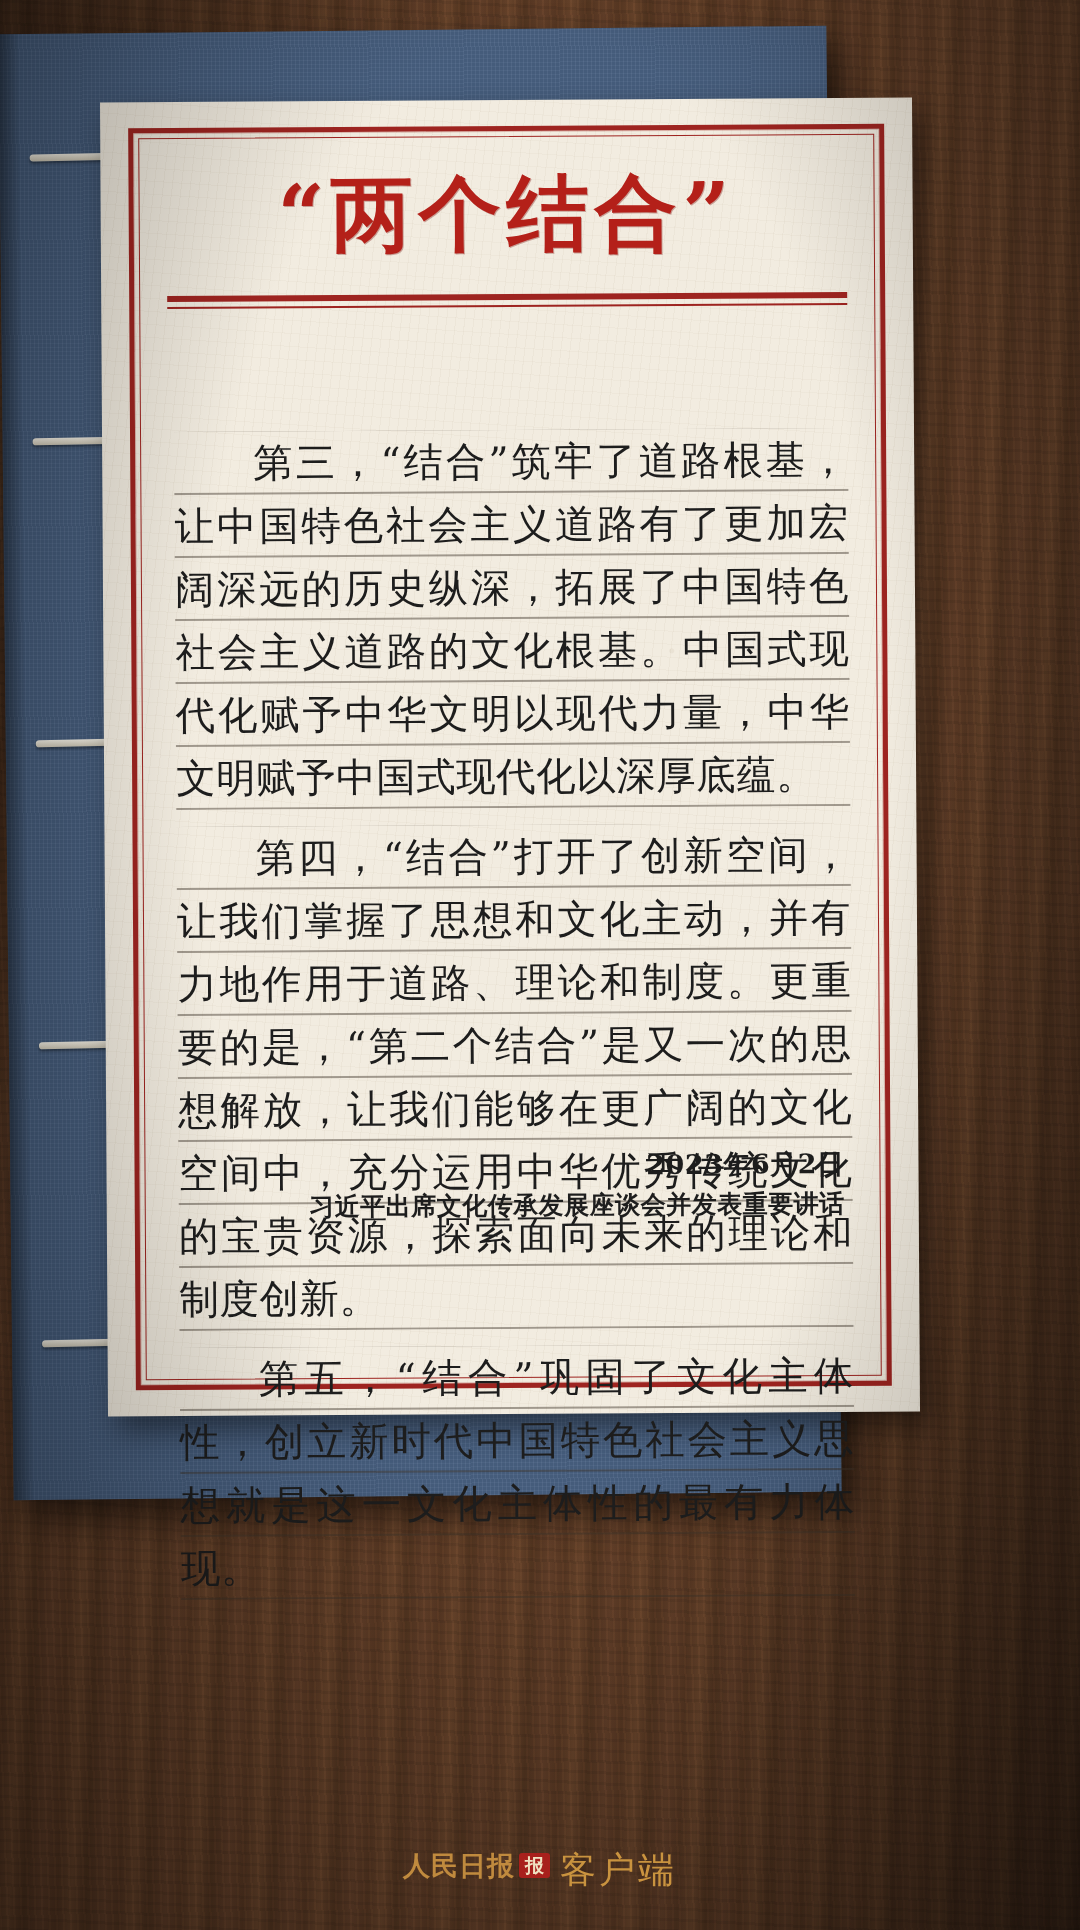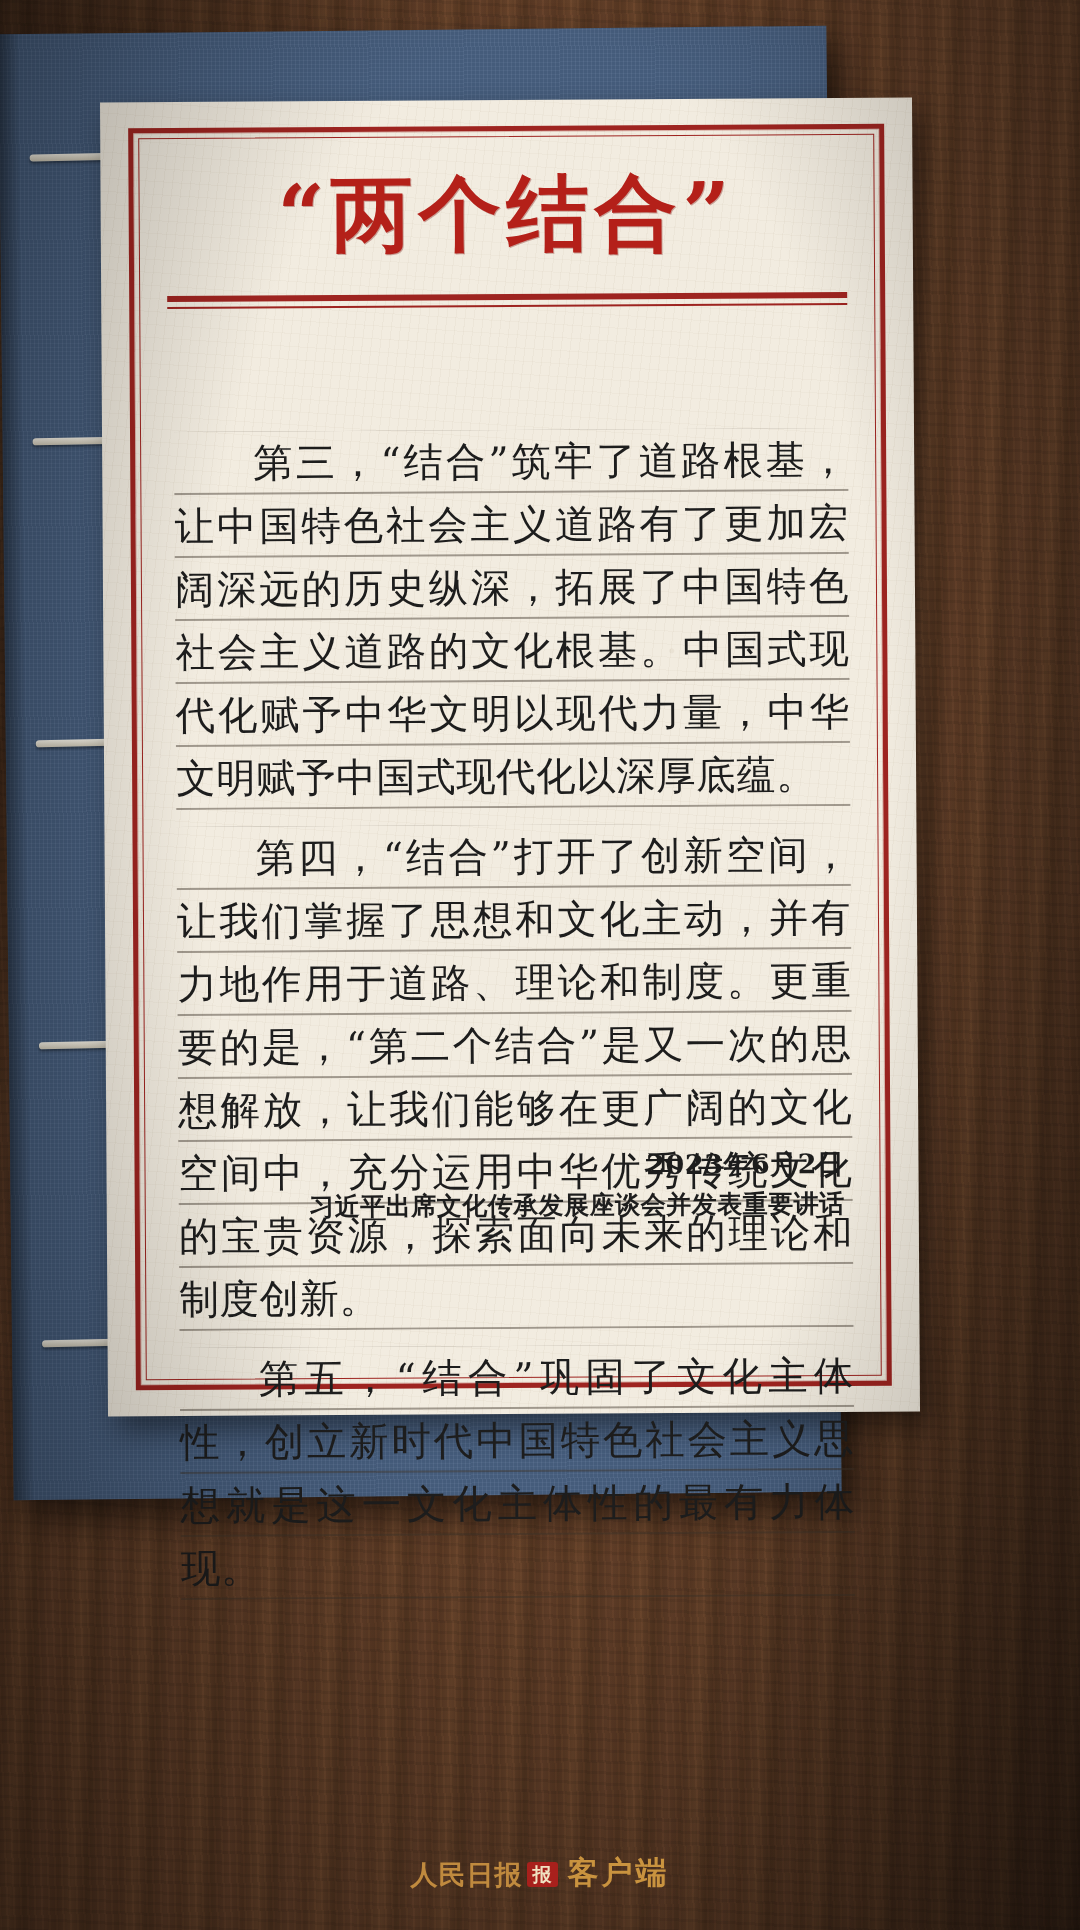--- a/index.html
+++ b/index.html
@@ -187,21 +187,21 @@
     line-height: 1.5;
     letter-spacing: 0.5px;
   }
 
   
   .footer {
     position: absolute;
     left: 0; right: 0;
     bottom: 42px;
     display: flex;
-    align-items: flex-end;
+    align-items: flex-start;
     justify-content: center;
     gap: 10px;
   }
   .logo-mark {
     display: inline-flex;
     align-items: center;
     gap: 4px;
   }
   .logo-cn {
     font-family: "DejaVu Serif", "Liberation Serif", serif;
@@ -217,22 +217,22 @@
     color: #f0e2c2;
     font-size: 19px;
     font-weight: 700;
     padding: 3px 6px;
     border-radius: 3px;
     line-height: 1;
     font-family: "DejaVu Serif", "Liberation Serif", serif;
   }
   .logo-app {
     font-family: "DejaVu Serif", "Liberation Serif", serif;
-    font-size: 31px;
-    font-weight: 700;
+    font-size: 36px;
+    font-weight: 400;
     color: #c9933f;
     letter-spacing: 3px;
     line-height: 1;
   }
 </style>
 </head>
 <body>
 
 <div class="stage">
   <div class="desk-grain"></div>

